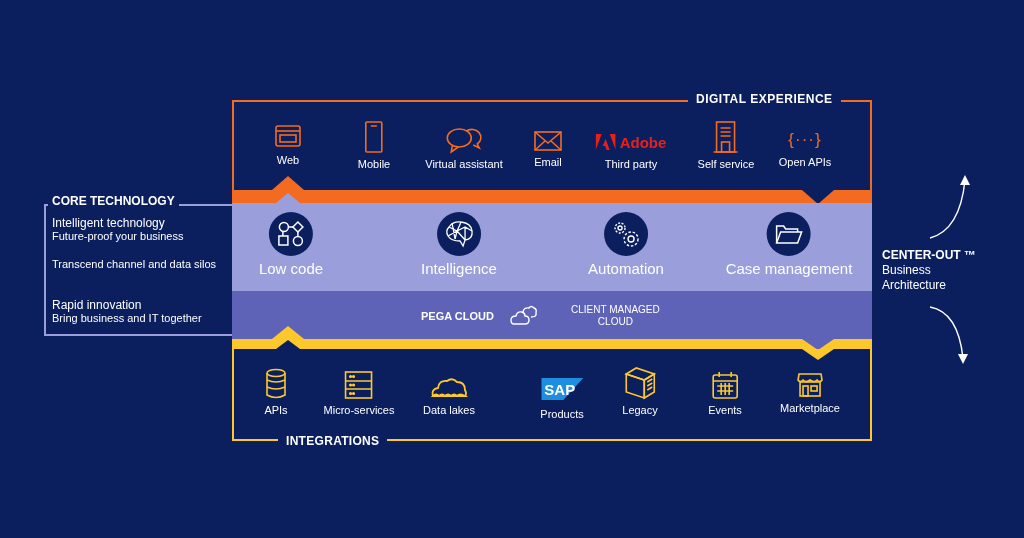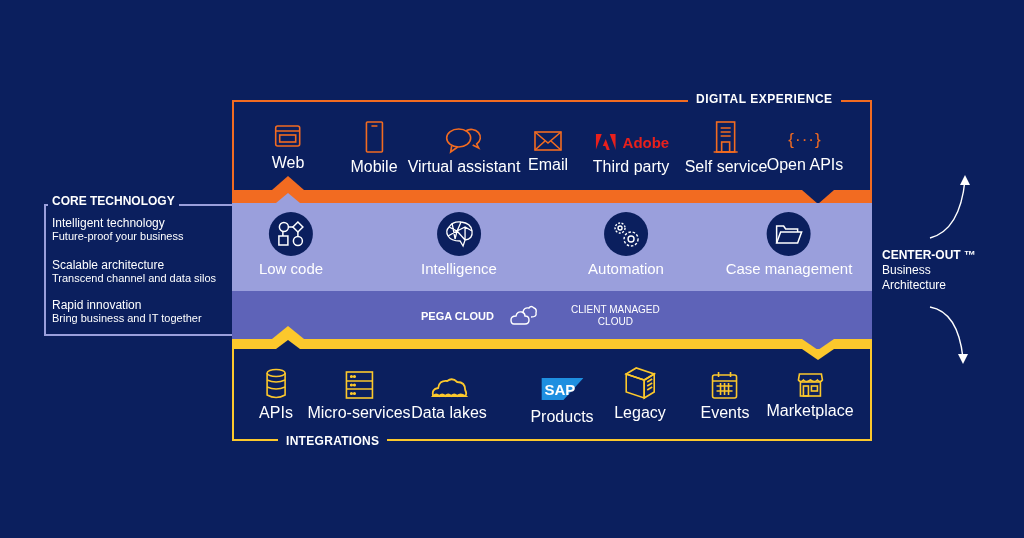--- a/index.html
+++ b/index.html
@@ -2,21 +2,21 @@
 <html><head>
 <meta charset="utf-8">
 <style>
   html,body{margin:0;padding:0;}
   body{width:1024px;height:538px;background:#0b1f5e;position:relative;overflow:hidden;font-family:"Liberation Sans","DejaVu Sans",sans-serif;color:#fff;}
   .abs{position:absolute;}
   
   #dx-box{left:232px;top:100px;width:640px;height:96px;border:2px solid #f26b21;border-bottom:none;box-sizing:border-box;}
   #dx-title{left:688px;top:92px;padding:0 8px;background:#0b1f5e;font-weight:bold;font-size:12px;letter-spacing:.5px;}
   .item{position:absolute;text-align:center;transform:translateX(-50%);}
-  .item .lbl{font-size:16px;white-space:nowrap;}
+  .item .lbl{font-size:11px;white-space:nowrap;}
   .item svg{display:block;margin:0 auto 4px;}
   
   #orange-band{left:232px;top:190px;width:640px;height:13px;background:#f26b21;}
   
   #light-band{left:232px;top:203px;width:640px;height:88px;background:#9a9fdc;}
   #mid-band{left:232px;top:291px;width:640px;height:48px;background:#5e63b8;}
   #yellow-band{left:232px;top:339px;width:640px;height:10px;background:#fcc82c;}
   #int-box{left:232px;top:349px;width:640px;height:92px;border:2px solid #fcc82c;border-top:none;box-sizing:border-box;}
   #int-title{left:278px;top:434px;padding:0 8px;background:#0b1f5e;font-weight:bold;font-size:12px;letter-spacing:.3px;}
   .cap{position:absolute;text-align:center;transform:translateX(-50%);}
@@ -244,21 +244,20 @@
   <div class="lbl">Marketplace</div>
 </div>
 
 <div id="core-box" class="abs"></div>
 <div id="core-title" class="abs">CORE TECHNOLOGY</div>
 <div class="core-item" style="top:216px;">
   <div class="h">Intelligent technology</div>
   <div class="s">Future-proof your business</div>
 </div>
 <div class="core-item" style="top:258px;">
-  <div class="h">Scalable architecture</div>
   <div class="s">Transcend channel and data silos</div>
 </div>
 <div class="core-item" style="top:298px;">
   <div class="h">Rapid innovation</div>
   <div class="s">Bring business and IT together</div>
 </div>
 
 <svg class="abs" style="left:900px;top:170px;" width="80" height="200">
   <path d="M30 68 Q60 60 65 10" fill="none" stroke="#fff" stroke-width="1.4"></path>
   <polygon points="65,5 60,15 70,15" fill="#fff"></polygon>

